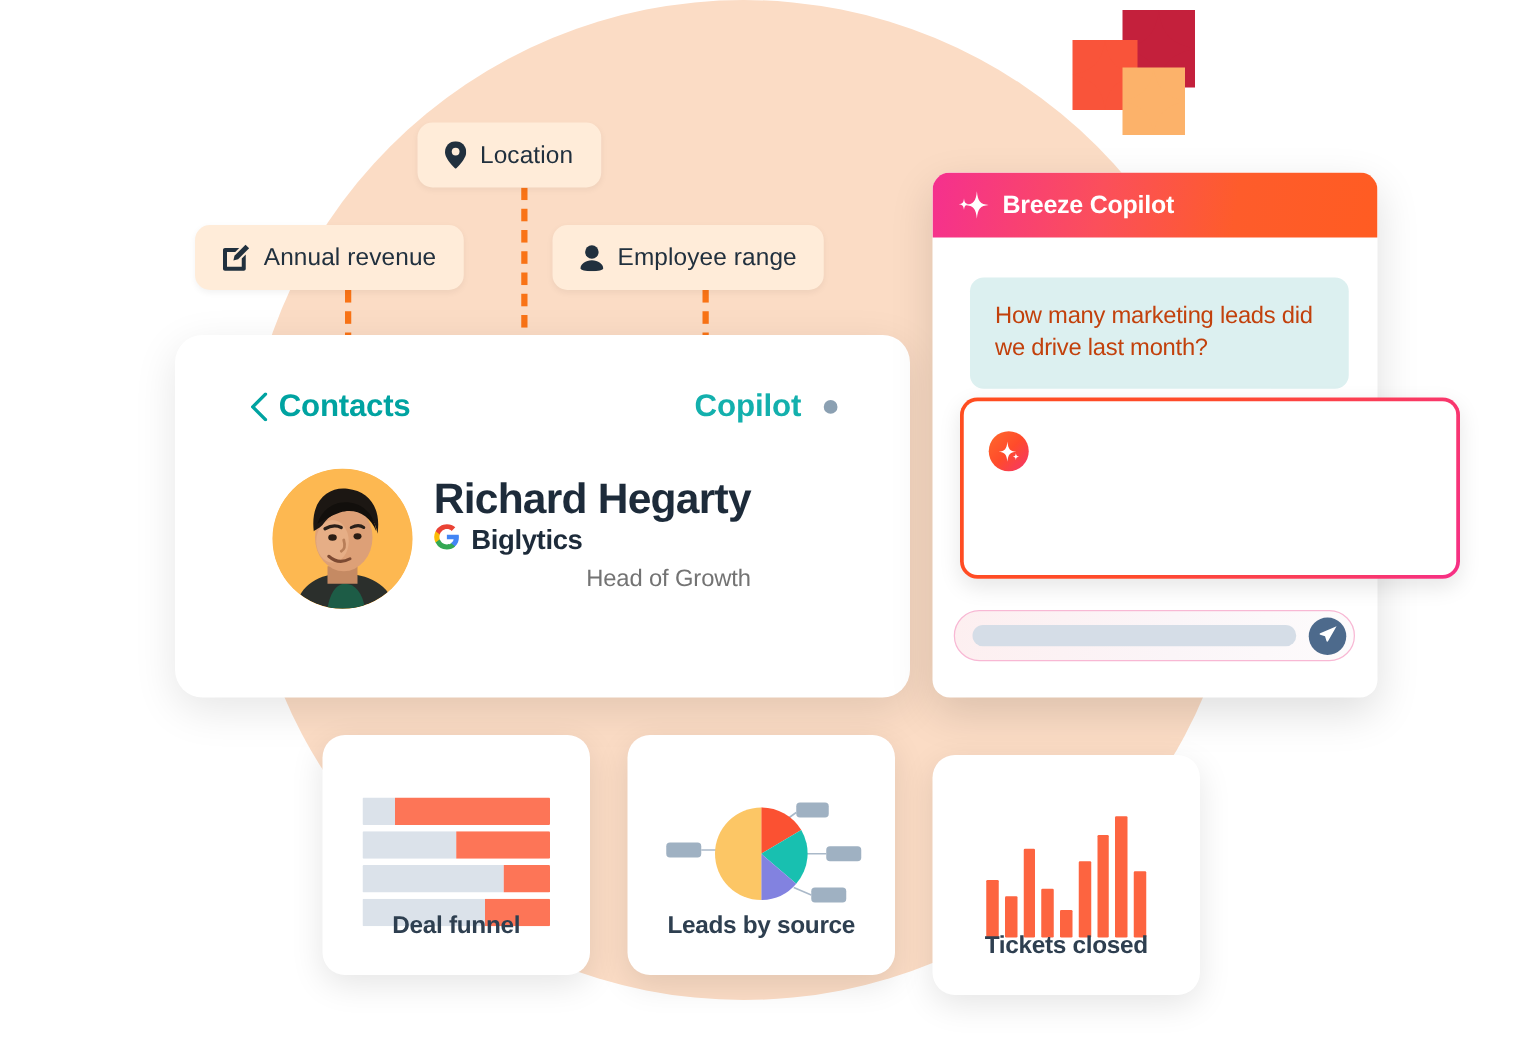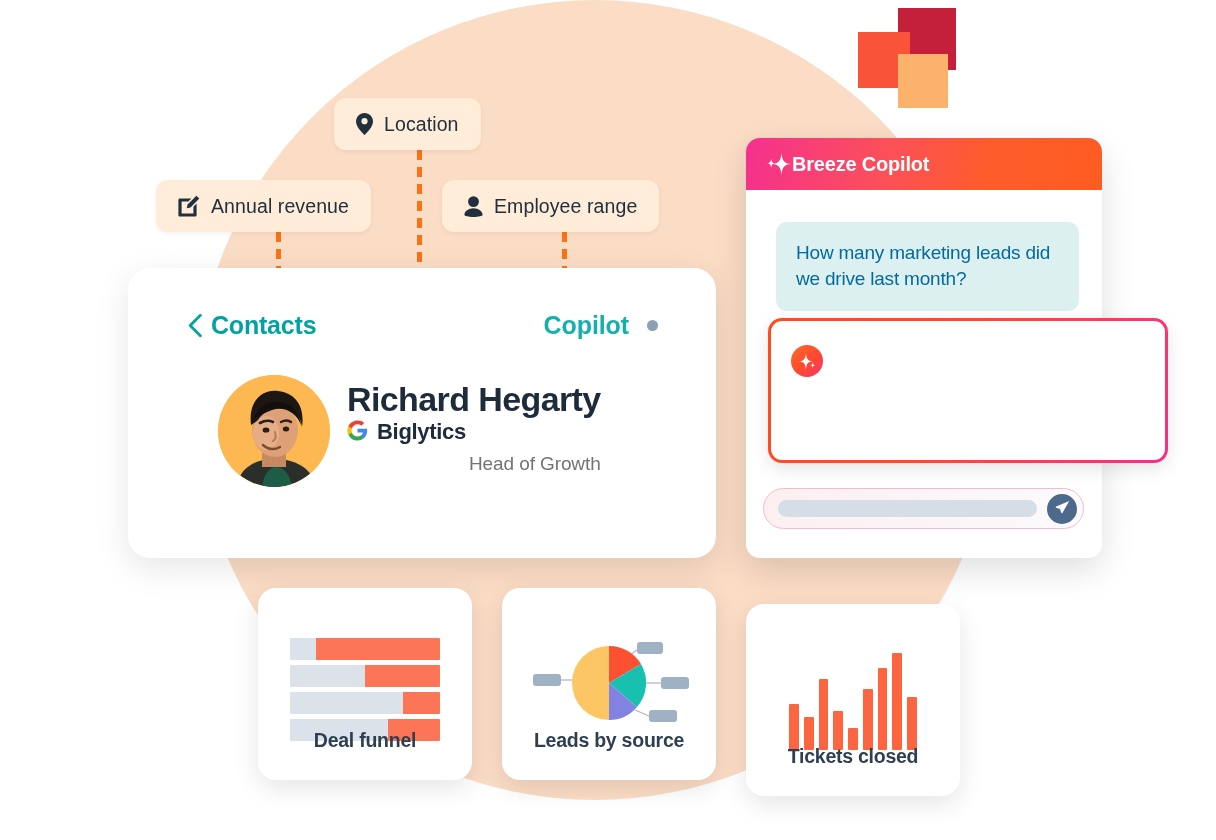--- a/index.html
+++ b/index.html
@@ -78,21 +78,21 @@
     background-size: 5px 17px;
     background-repeat: repeat-y;
   }
   #dash-location { left: 417px; top: 150px; height: 119px; }
   #dash-annual   { left: 276px; top: 232px; height: 38px; }
   #dash-employee { left: 562px; top: 232px; height: 38px; }
 
   
   #contact-card {
     position: absolute;
-    left: 128px;
+    left: 140px;
     top: 268px;
     width: 588px;
     height: 290px;
     background: #ffffff;
     border-radius: 22px;
     box-shadow: 0 10px 34px rgba(0,0,0,0.10);
   }
 
   .card-topbar {
     position: absolute;
@@ -190,21 +190,21 @@
     background: #ffffff;
     border-radius: 14px;
     box-shadow: 0 12px 34px rgba(0,0,0,0.13);
     overflow: hidden;
   }
   .copilot-header {
     height: 52px;
     background: linear-gradient(100deg, #f5308e 0%, #fb4f5b 38%, #fe5c2b 68%, #ff5c22 100%);
     display: flex;
     align-items: center;
-    gap: 1px;
+    gap: 11px;
     padding-left: 21px;
   }
   .copilot-title {
     color: #ffffff;
     font-size: 20px;
     font-weight: 700;
     letter-spacing: -0.2px;
   }
   .sparkle-hdr { display: flex; color: #fff; }
 
@@ -213,21 +213,21 @@
     left: 776px;
     top: 222px;
     width: 303px;
     background: #dcf0f0;
     border-radius: 11px;
     padding: 18px 20px 19px 20px;
   }
   .bubble-user-text {
     font-size: 19px;
     line-height: 1.36;
-    color: #0369a1;
+    color: #c2410c;
     font-weight: 500;
     letter-spacing: -0.2px;
   }
 
   #bubble-assistant {
     position: absolute;
     left: 768px;
     top: 318px;
     width: 400px;
     height: 145px;

